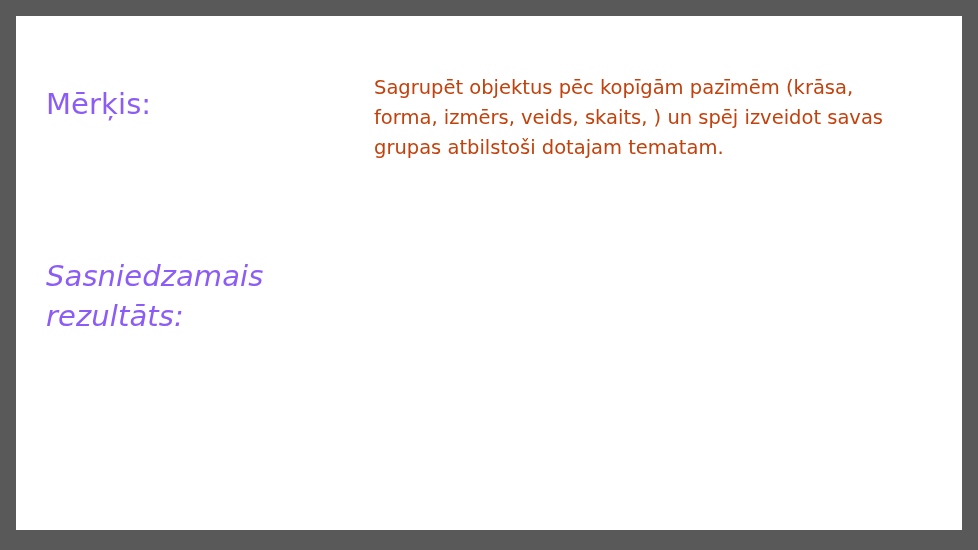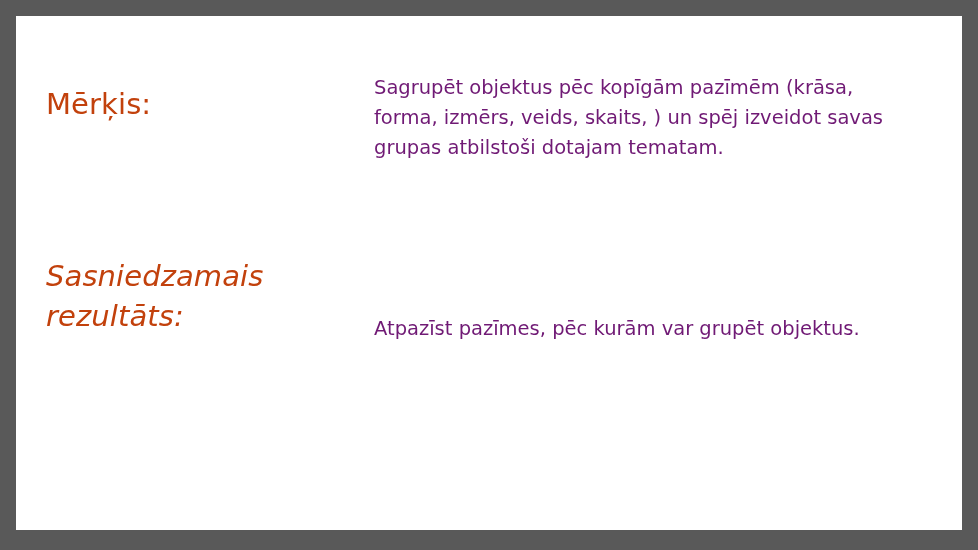--- a/index.html
+++ b/index.html
@@ -24,40 +24,40 @@
   .slide-canvas {
     position: absolute;
     left: 16px;
     top: 16px;
     width: 946px;
     height: 514px;
     background: #ffffff;
   }
   .label-block {
     position: absolute;
-    color: #c2410c;
+    color: #8b5cf6;
     font-size: 29px;
     line-height: 40px;
     font-weight: 400;
     letter-spacing: 0.1px;
   }
   .label-goal {
     left: 30px;
     top: 68px;
     width: 300px;
   }
   .label-result {
     left: 30px;
     top: 240px;
     width: 300px;
     font-style: italic;
   }
   .body-block {
     position: absolute;
-    color: #701a75;
+    color: #c2410c;
     font-size: 19.5px;
     line-height: 30px;
     font-weight: 400;
   }
   .body-goal {
     left: 358px;
     top: 57px;
     width: 520px;
   }
   .body-result {
@@ -71,16 +71,15 @@
 
 <div class="slide-frame">
   <div class="slide-canvas">
 
     <div class="label-block label-goal">Mērķis:</div>
 
     <div class="body-block body-goal">Sagrupēt objektus pēc kopīgām pazīmēm (krāsa, forma, izmērs, veids, skaits, ) un spēj izveidot savas grupas atbilstoši dotajam tematam.</div>
 
     <div class="label-block label-result">Sasniedzamais rezultāts:</div>
 
-    <div class="body-block body-result"> Atpazīst pazīmes, pēc kurām var grupēt objektus.</div>
 
   </div>
 </div>
 
 </body></html>

